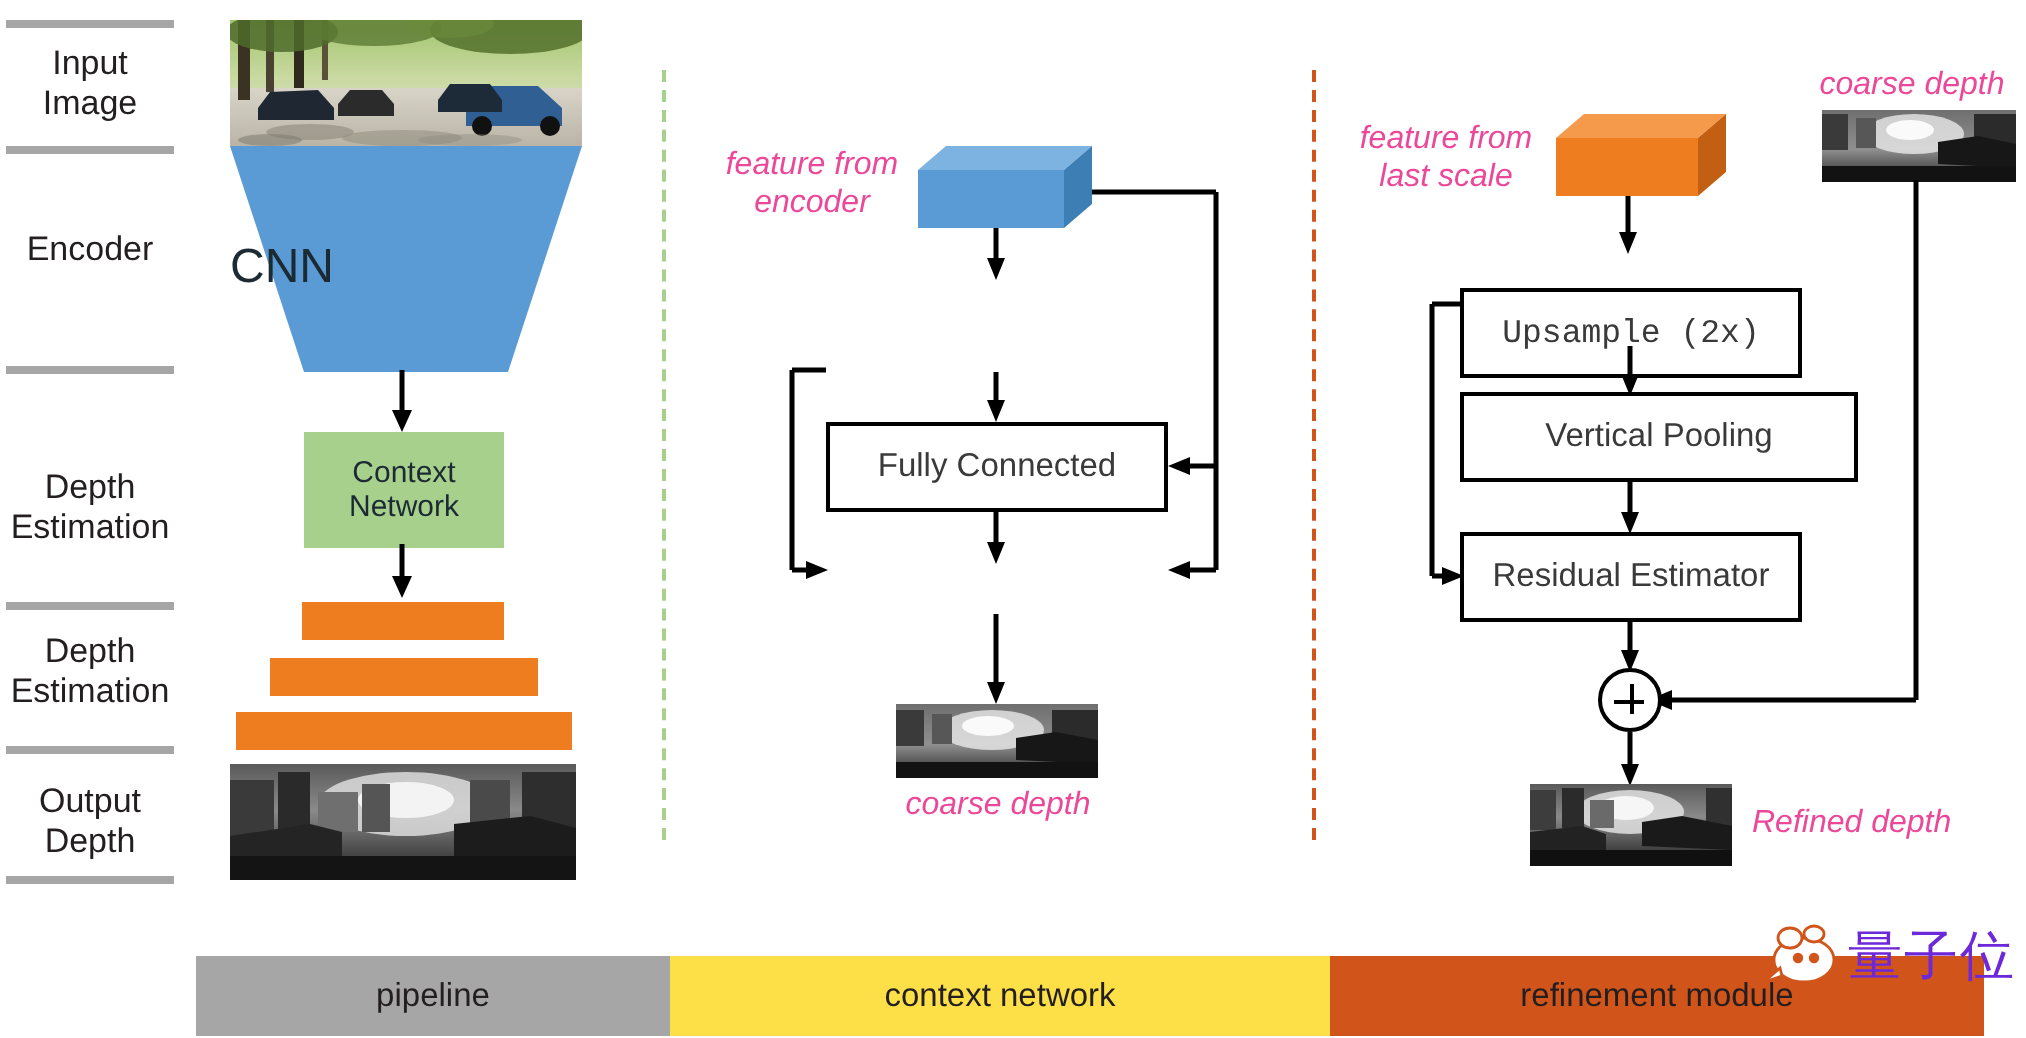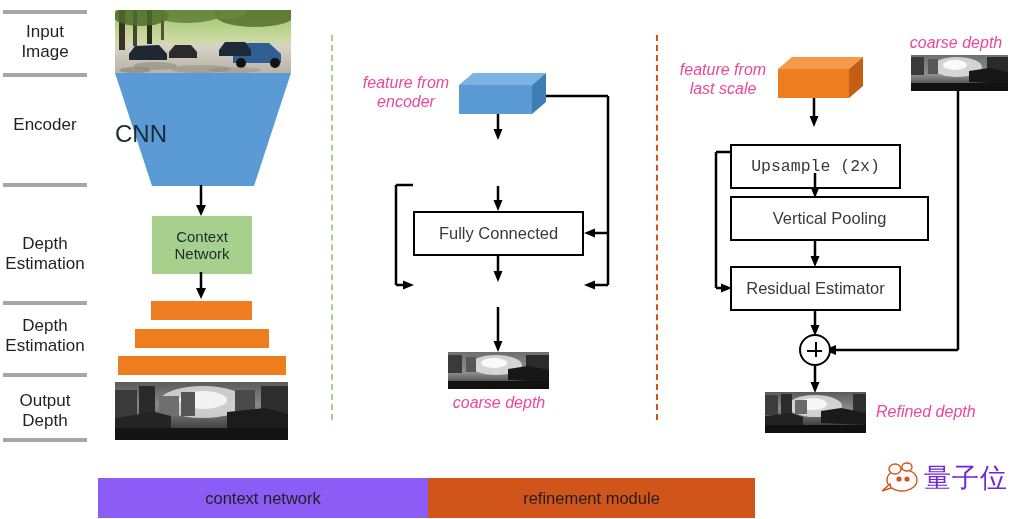--- a/index.html
+++ b/index.html
@@ -409,21 +409,24 @@
       <rect x="88" y="2" width="13" height="20" fill="#303030"></rect>
       <path d="M56 19 L76 16 L101 21 L101 33 L56 31 Z" fill="#1a1a1a"></path>
       <path d="M0 24 L26 21 L38 25 L38 34 L0 35 Z" fill="#222"></path>
       <rect y="33" width="101" height="8" fill="#101010"></rect>
     </svg>
   </div>
 
   <div class="abs cap" style="left:876px;top:402px;width:130px;text-align:left;">Refined depth</div>
 
   <div class="abs legend">
-    <div class="legend-seg" style="width:330px;background:#8b5cf6;">
+    <div class="legend-seg" style="width:237px;background:#a6a6a6;">
+      <span>pipeline</span>
+    </div>
+    <div class="legend-seg" style="width:330px;background:#fde047;">
       <span>context network</span>
     </div>
     <div class="legend-seg" style="width:327px;background:#d1551a;">
       <span>refinement module</span>
     </div>
   </div>
 
   <div class="abs wm">
     <svg width="130" height="42" viewBox="0 0 130 42">
       <g fill="#ffffff" stroke="#d1551a" stroke-width="1.4">

